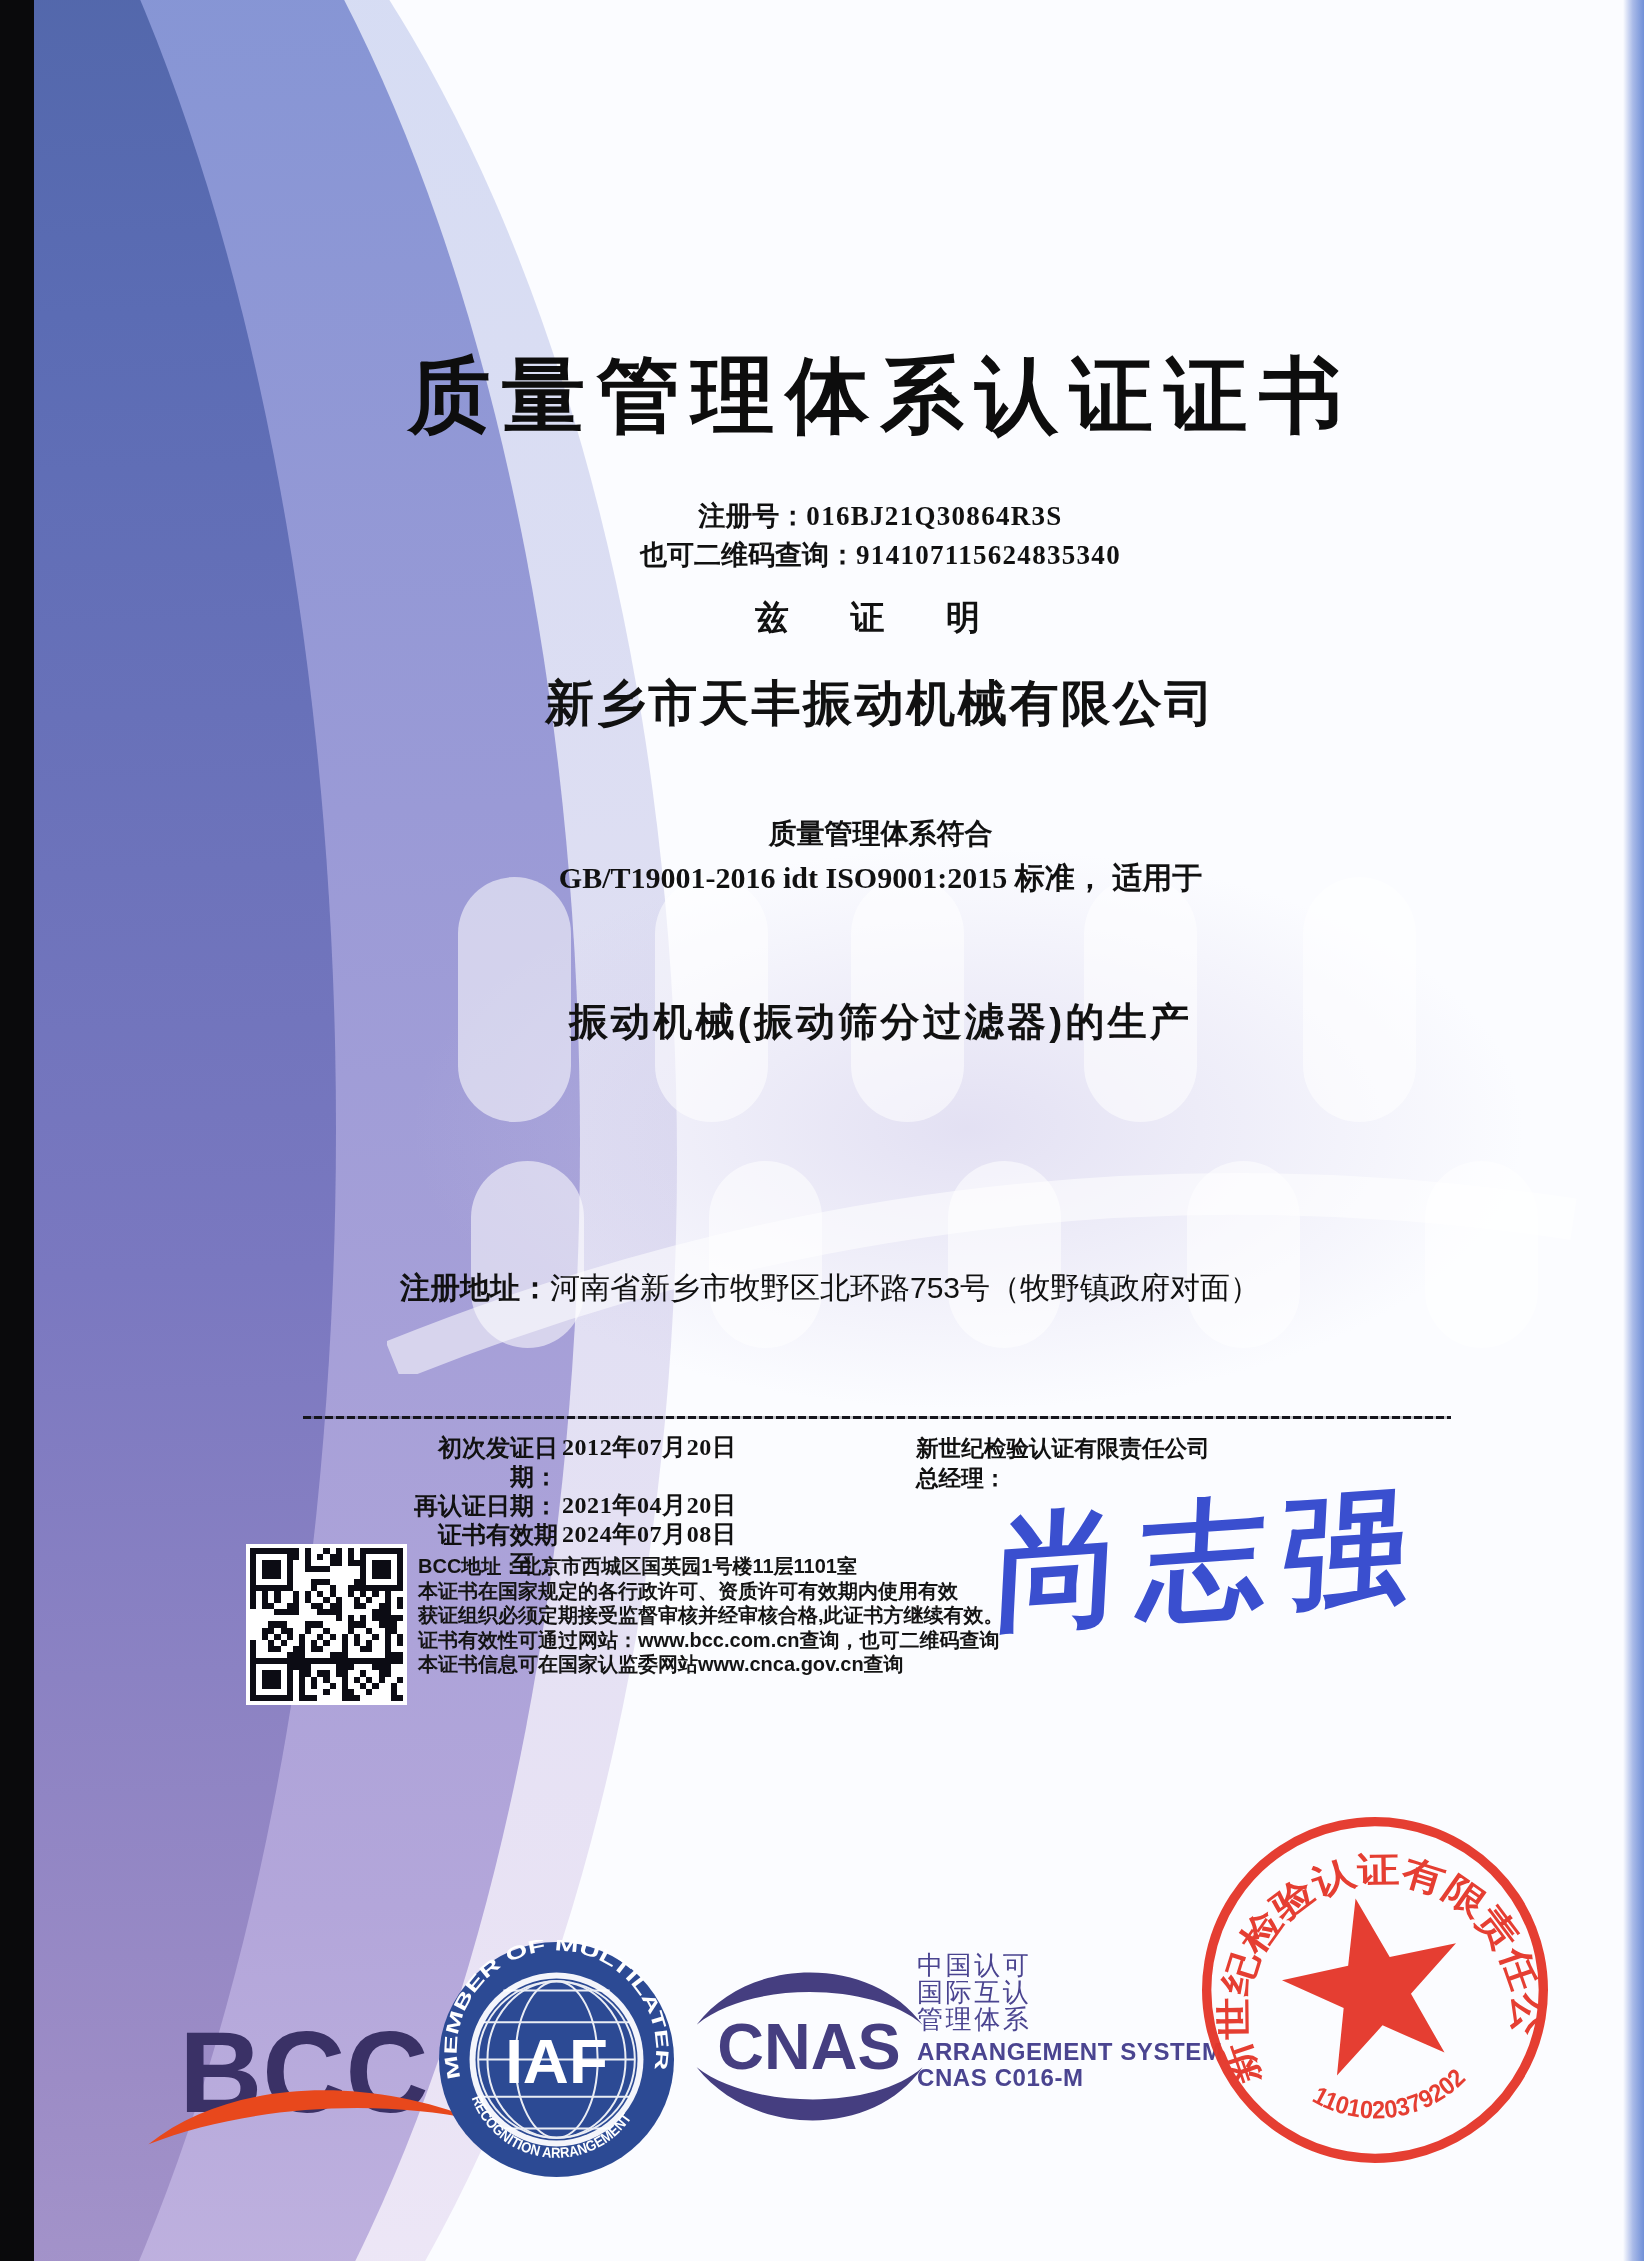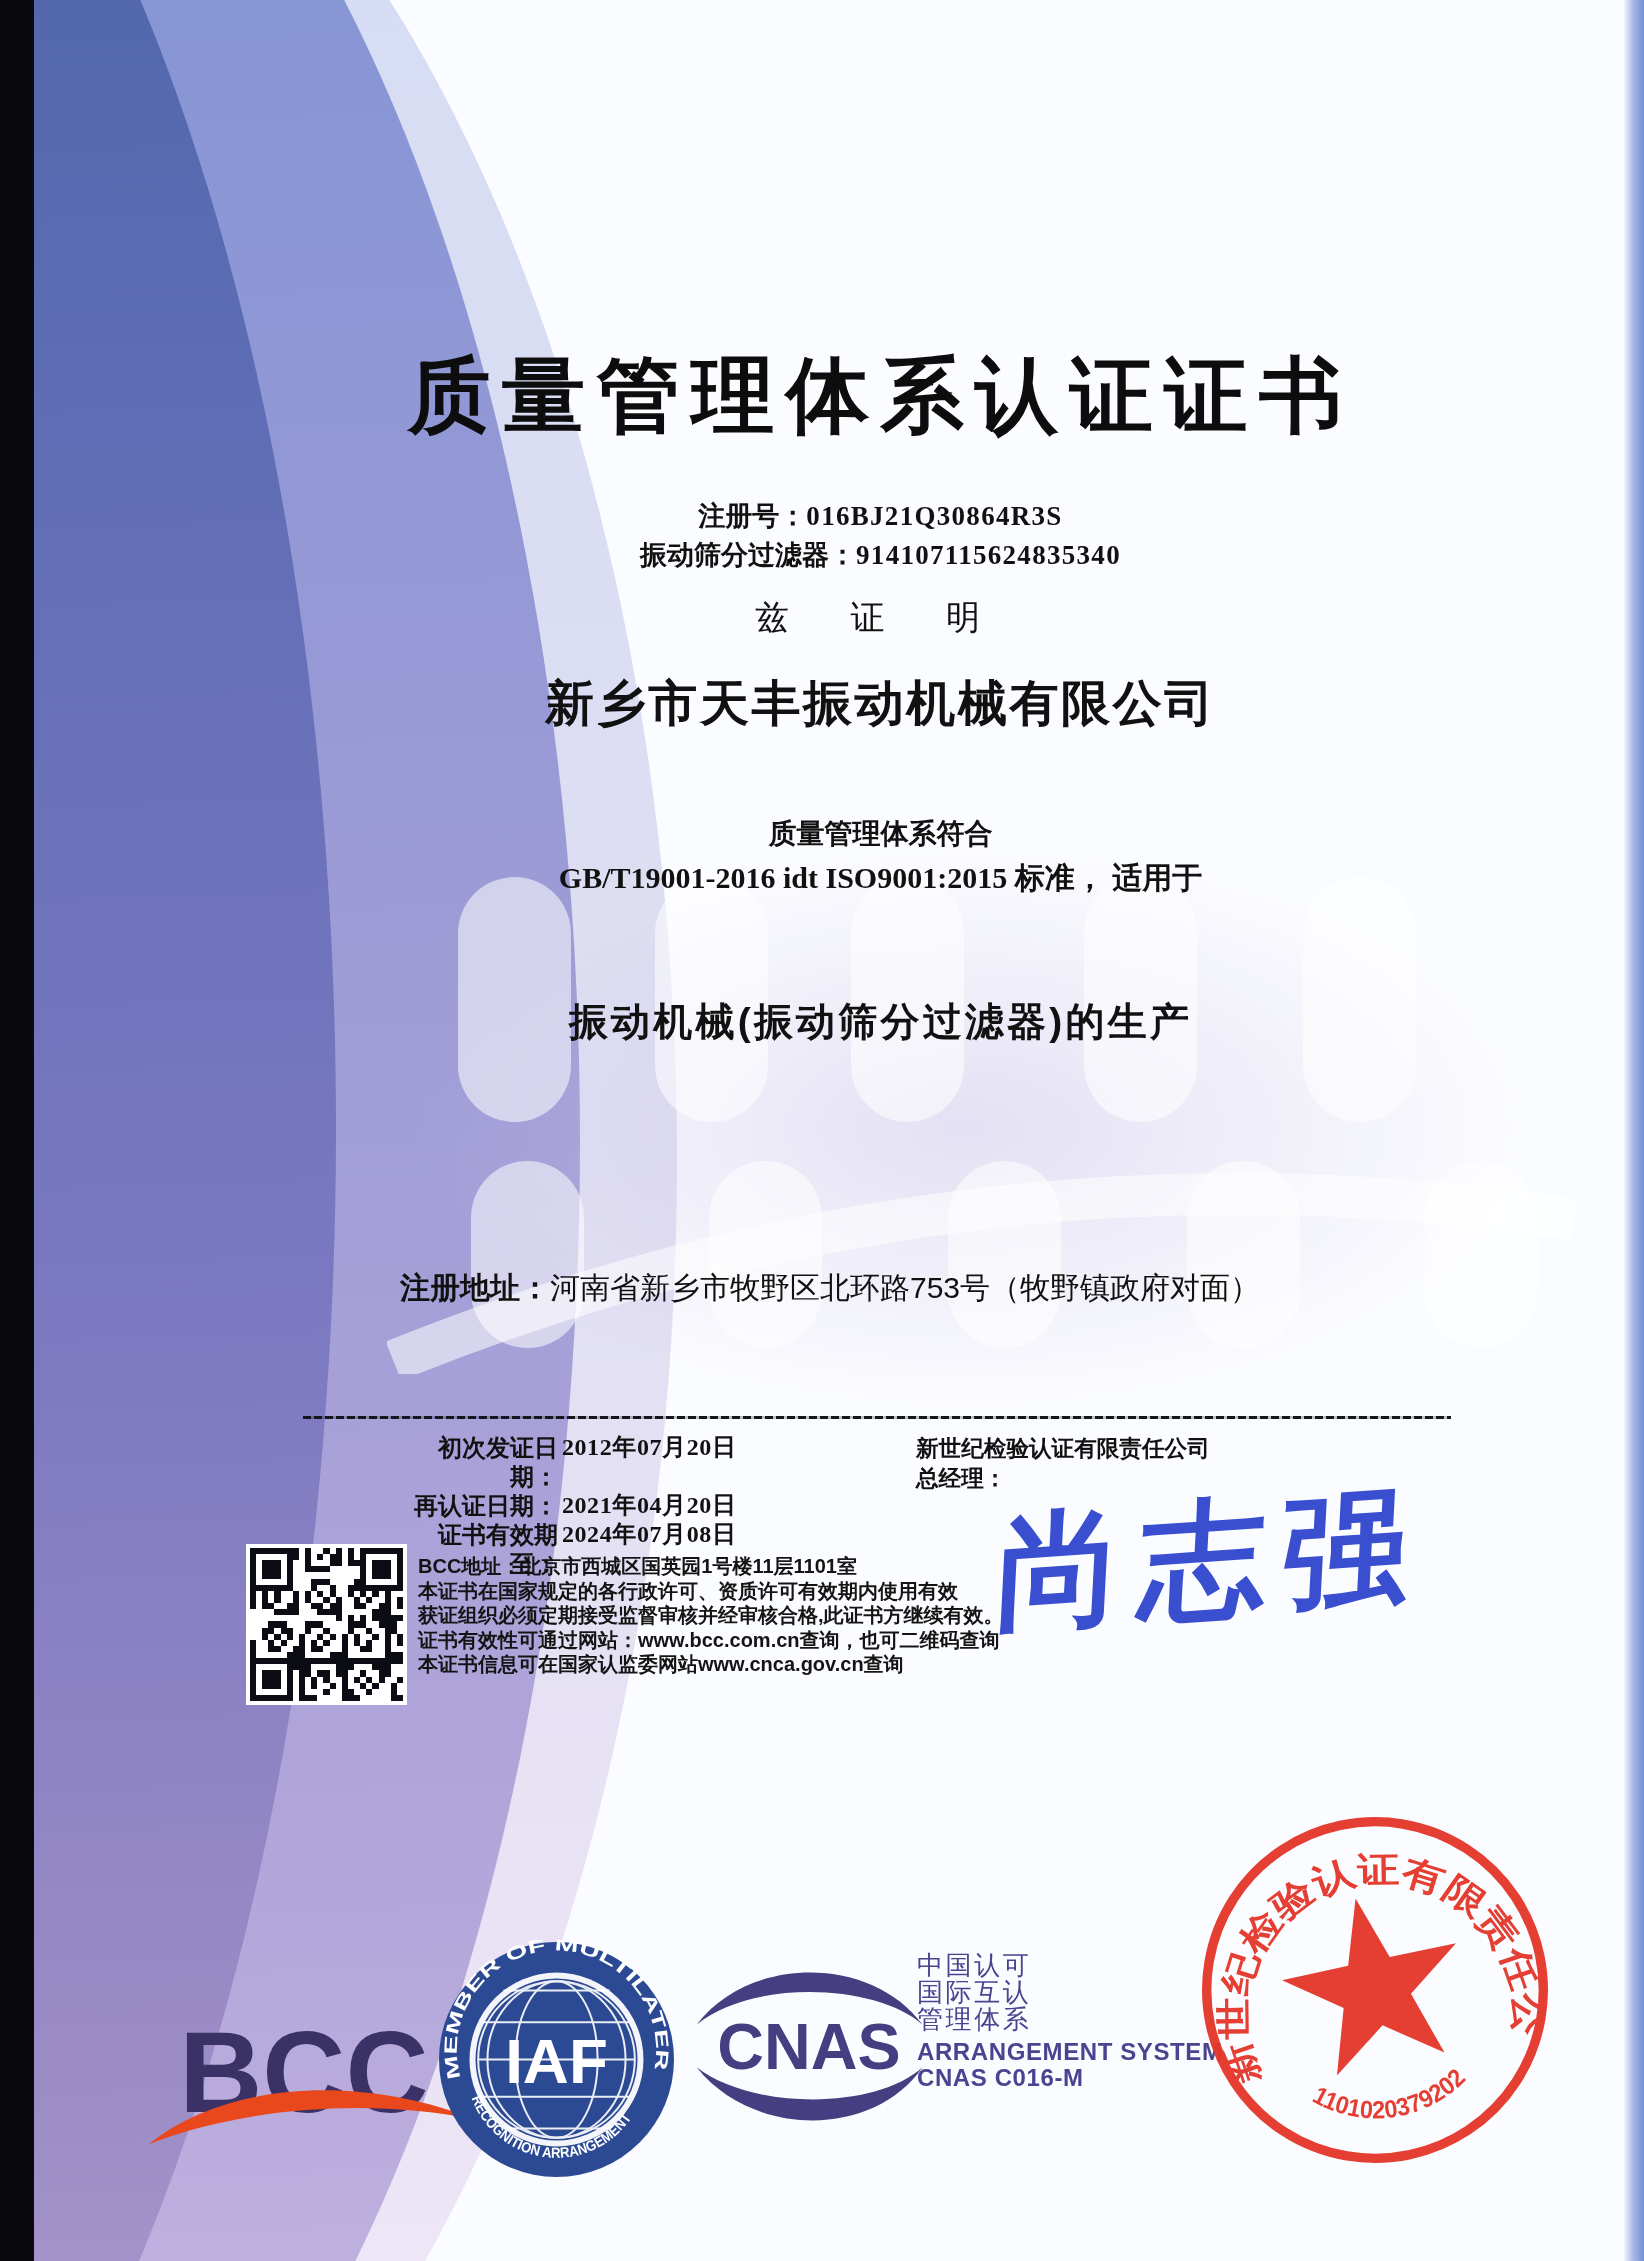--- a/index.html
+++ b/index.html
@@ -27,21 +27,21 @@
   .wm svg{position:absolute;left:0;top:0;}
 
   
   .content{position:absolute;left:155px;top:0;width:1451px;height:100%;z-index:10;}
   .ctr{position:absolute;left:0;width:100%;text-align:center;}
   .title{top:341px;font-size:83px;font-weight:900;letter-spacing:11.6px;color:#0d0d0d;}
   .regline{font-size:27px;font-weight:bold;}
   .regline .val{font-family:"Liberation Serif",serif;font-weight:bold;letter-spacing:1.3px;}
   .reg1{top:498px;}
   .reg2{top:537px;}
-  .attest{top:595px;font-size:34px;font-weight:400;letter-spacing:26px;}
+  .attest{top:595px;font-size:34px;font-weight:700;letter-spacing:26px;}
   .company{top:671px;font-size:49px;font-weight:900;letter-spacing:2.6px;}
   .conform{top:815px;font-size:28px;font-weight:600;}
   .standard{top:858px;font-size:30px;font-family:"Liberation Serif",serif;font-weight:600;}
   .scope{top:995px;font-size:39px;font-weight:900;letter-spacing:3.2px;}
 
   .addr{position:absolute;left:400px;top:1265px;z-index:10;font-size:30px;line-height:45px;white-space:nowrap;}
   .addr b{font-weight:900;}
 
   .divider{position:absolute;left:303px;top:1416px;width:1148px;height:3.2px;z-index:10;
            background:repeating-linear-gradient(90deg,#15151d 0 8.4px,rgba(21,21,29,.25) 8.4px 11px);}
@@ -103,21 +103,21 @@
     <div class="wm-bar" style="left:1038px;top:303px;width:113px;height:187px"></div>
     <svg width="1193" height="516" viewBox="0 0 1850 800">
       <path d="M 10 780 Q 900 420 1840 560" stroke="#ffffff" stroke-width="65" fill="none" opacity="0.55"></path>
     </svg>
   </div>
 
   <div class="content">
     <div class="ctr title">质量管理体系认证证书</div>
 
     <div class="ctr regline reg1"><b>注册号：</b><span class="val">016BJ21Q30864R3S</span></div>
-    <div class="ctr regline reg2"><b>振动筛分过滤器：</b><span class="val">914107115624835340</span></div>
+    <div class="ctr regline reg2"><b>也可二维码查询：</b><span class="val">914107115624835340</span></div>
 
     <div class="ctr attest">兹 证 明</div>
     <div class="ctr company">新乡市天丰振动机械有限公司</div>
     <div class="ctr conform">质量管理体系符合</div>
     <div class="ctr standard">GB/T19001-2016 idt ISO9001:2015 标准，  适用于</div>
     <div class="ctr scope">振动机械(振动筛分过滤器)的生产</div>
   </div>
 
   <div class="addr">
     <div><b>注册地址：</b><span>河南省新乡市牧野区北环路753号（牧野镇政府对面）</span></div>

